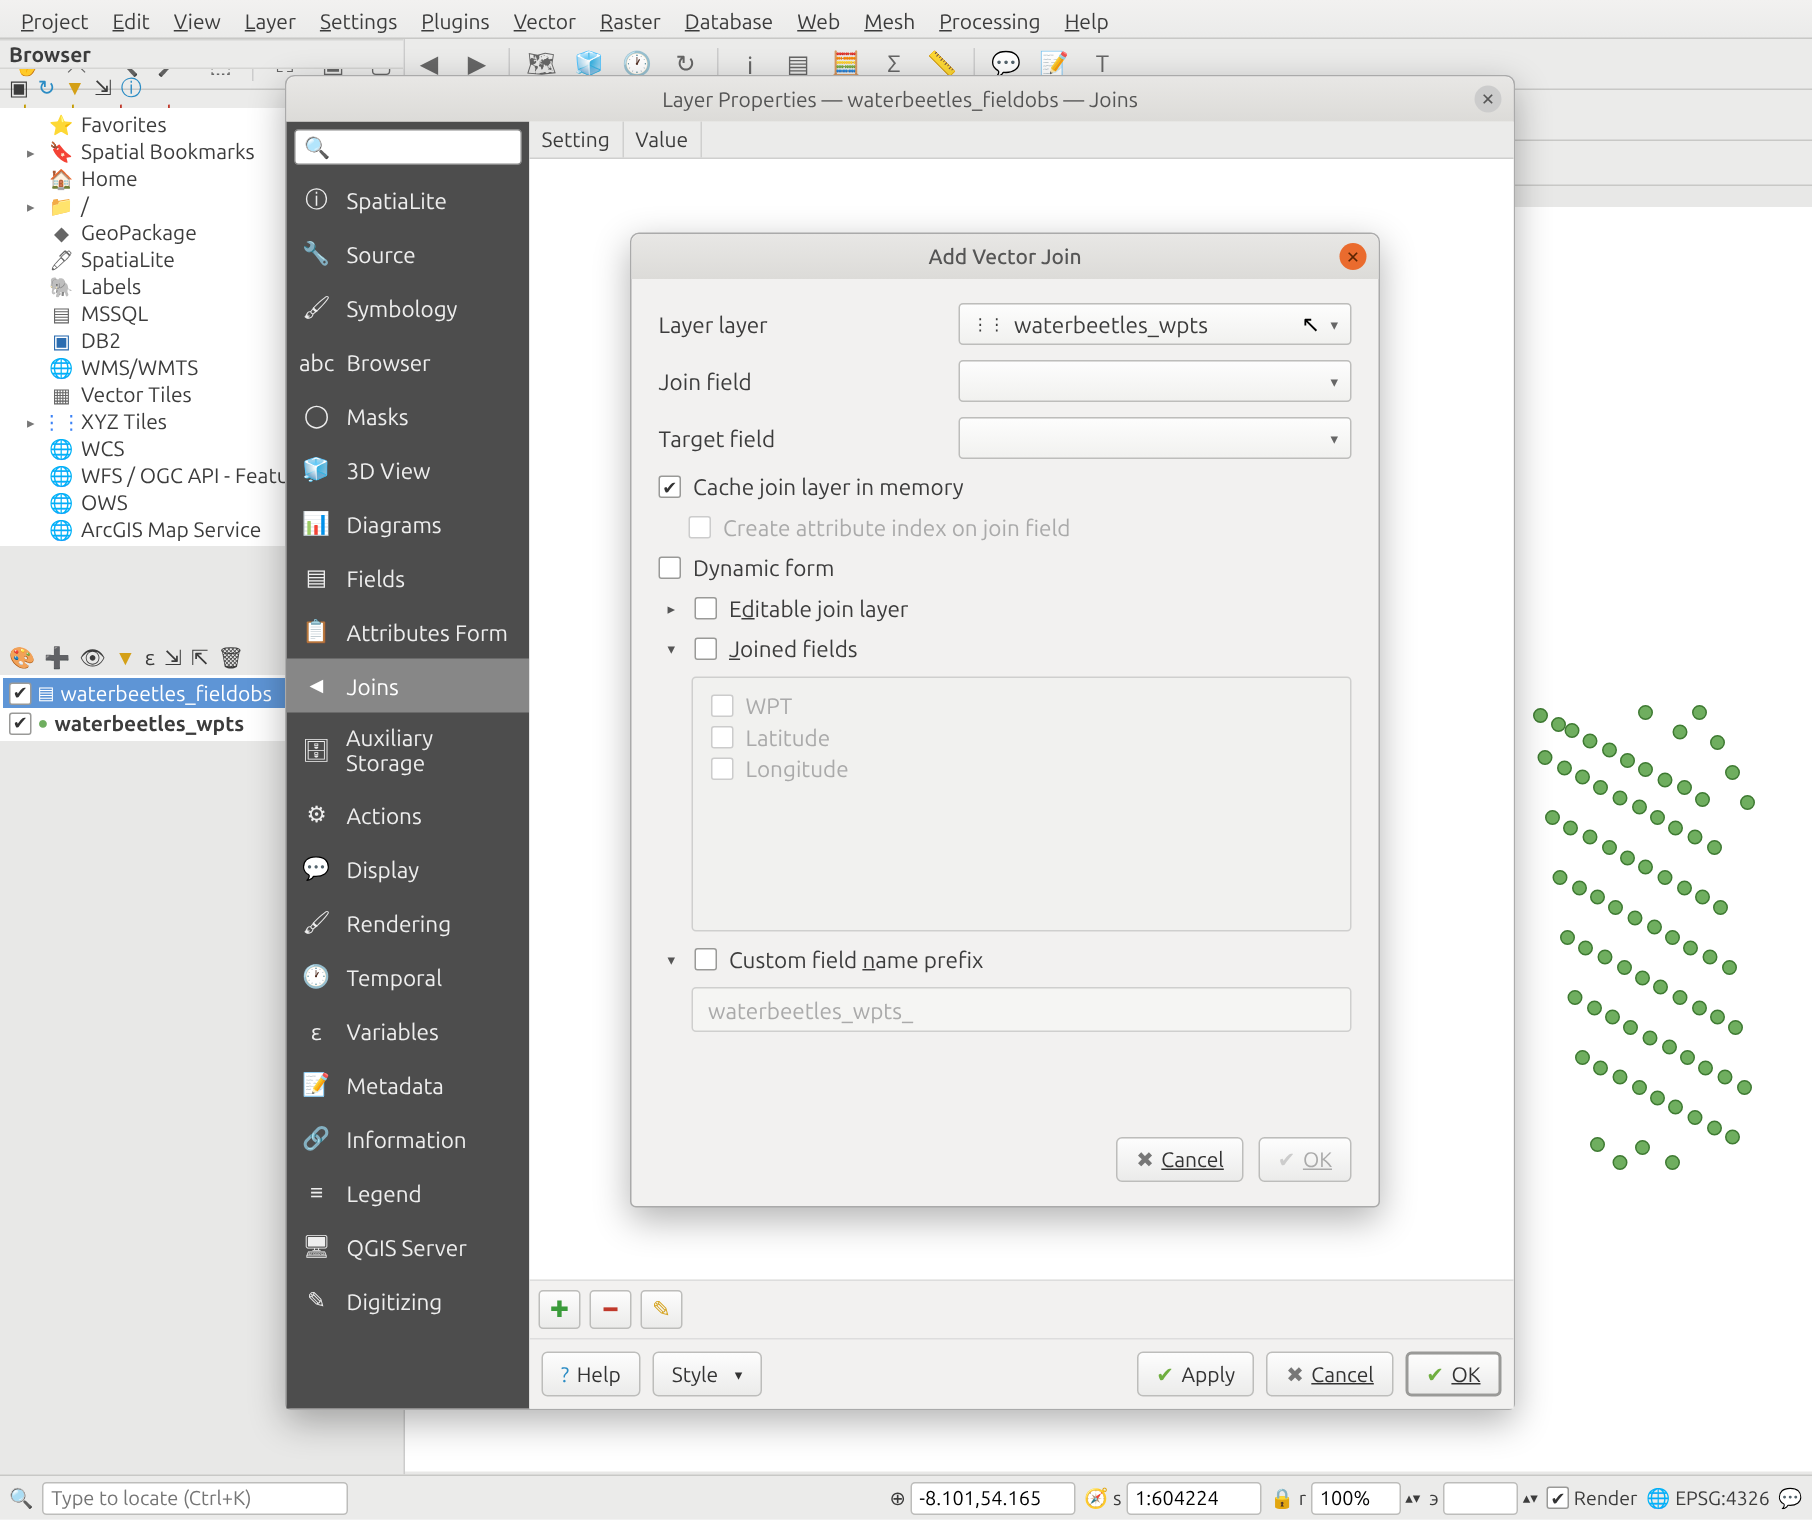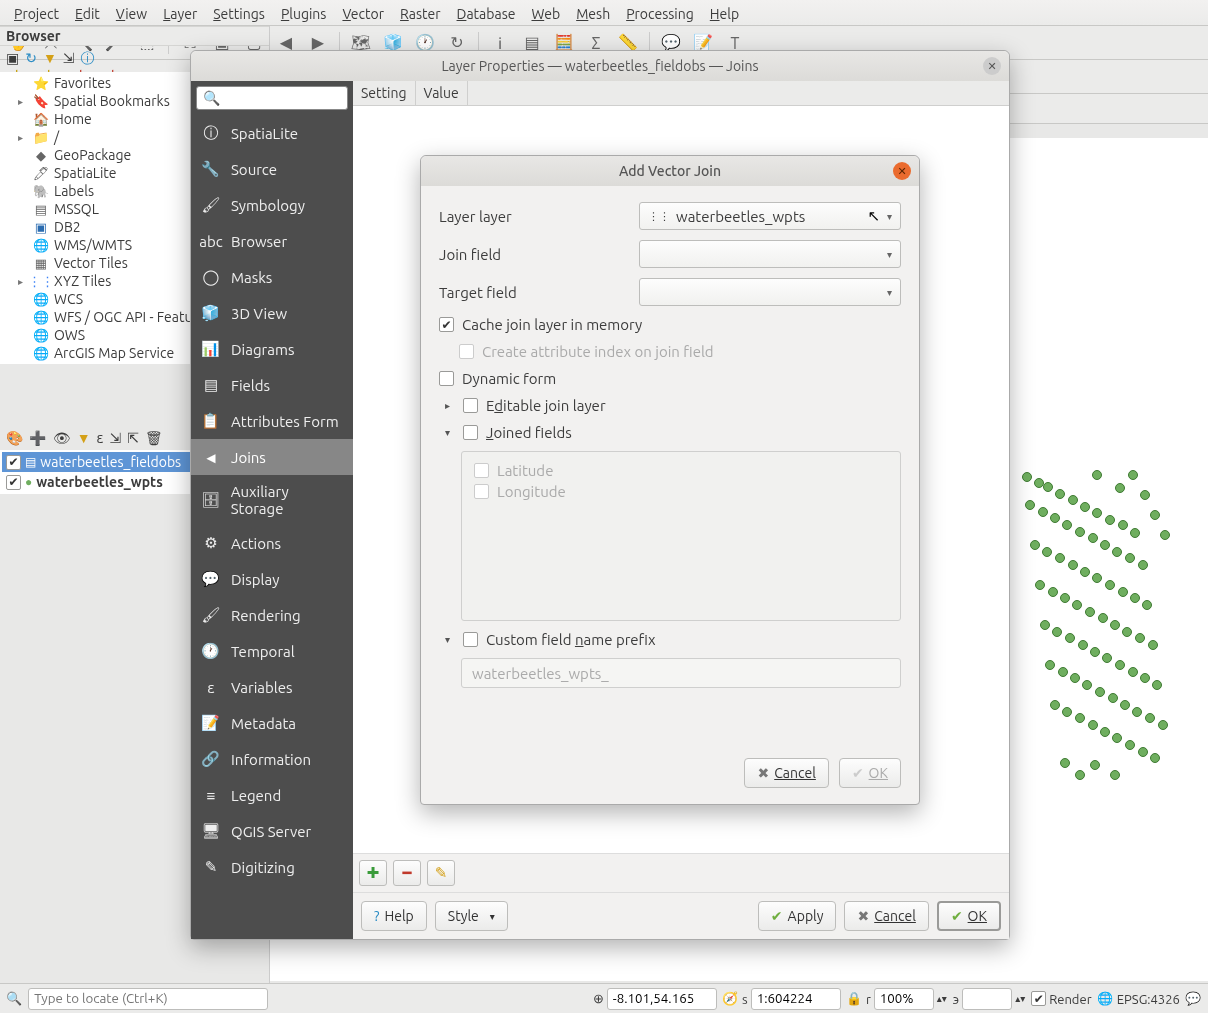--- a/index.html
+++ b/index.html
@@ -349,21 +349,21 @@
     <div class="point" style="left: 880px; top: 372px;"></div>
     <div class="point" style="left: 890px; top: 392px;"></div>
     <div class="point" style="left: 820px; top: 622px;"></div>
     <div class="point" style="left: 805px; top: 632px;"></div>
     <div class="point" style="left: 790px; top: 620px;"></div>
     <div class="point" style="left: 840px; top: 632px;"></div>
   </div>
 
 <div class="statusbar">
   <span>🔍</span>
-  <input type="text" style="width: 240px;" placeholder="Type to locate (Ctrl+K)">
+  <input type="text" style="width: 204px;" placeholder="Type to locate (Ctrl+K)">
   <div class="spacer"></div>
   <div class="stat-box">
       <span>⊕</span>
       <input type="text" style="width: 110px;" value="-8.101,54.165">
     </div>
   <div class="stat-box">
       <span>🧭</span>
       <span>s</span>
       <input type="text" style="width: 90px;" value="1:604224">
     </div>
@@ -569,20 +569,24 @@
         <span>E<u>d</u>itable join layer</span>
       </div>
     <div class="exp-row">
         <span class="exp-tri">▾</span>
         <span class="chk"></span>
         <span><u>J</u>oined fields</span>
       </div>
     <div class="fields-box" id="joined-fields-list">
         <div class="chk-row">
           <span class="chk" style="border-color:#ccc;"></span>
+          <span>WPT</span>
+        </div>
+        <div class="chk-row">
+          <span class="chk" style="border-color:#ccc;"></span>
           <span>Latitude</span>
         </div>
         <div class="chk-row">
           <span class="chk" style="border-color:#ccc;"></span>
           <span>Longitude</span>
         </div>
       </div>
     <div class="exp-row">
         <span class="exp-tri">▾</span>
         <span class="chk"></span>

